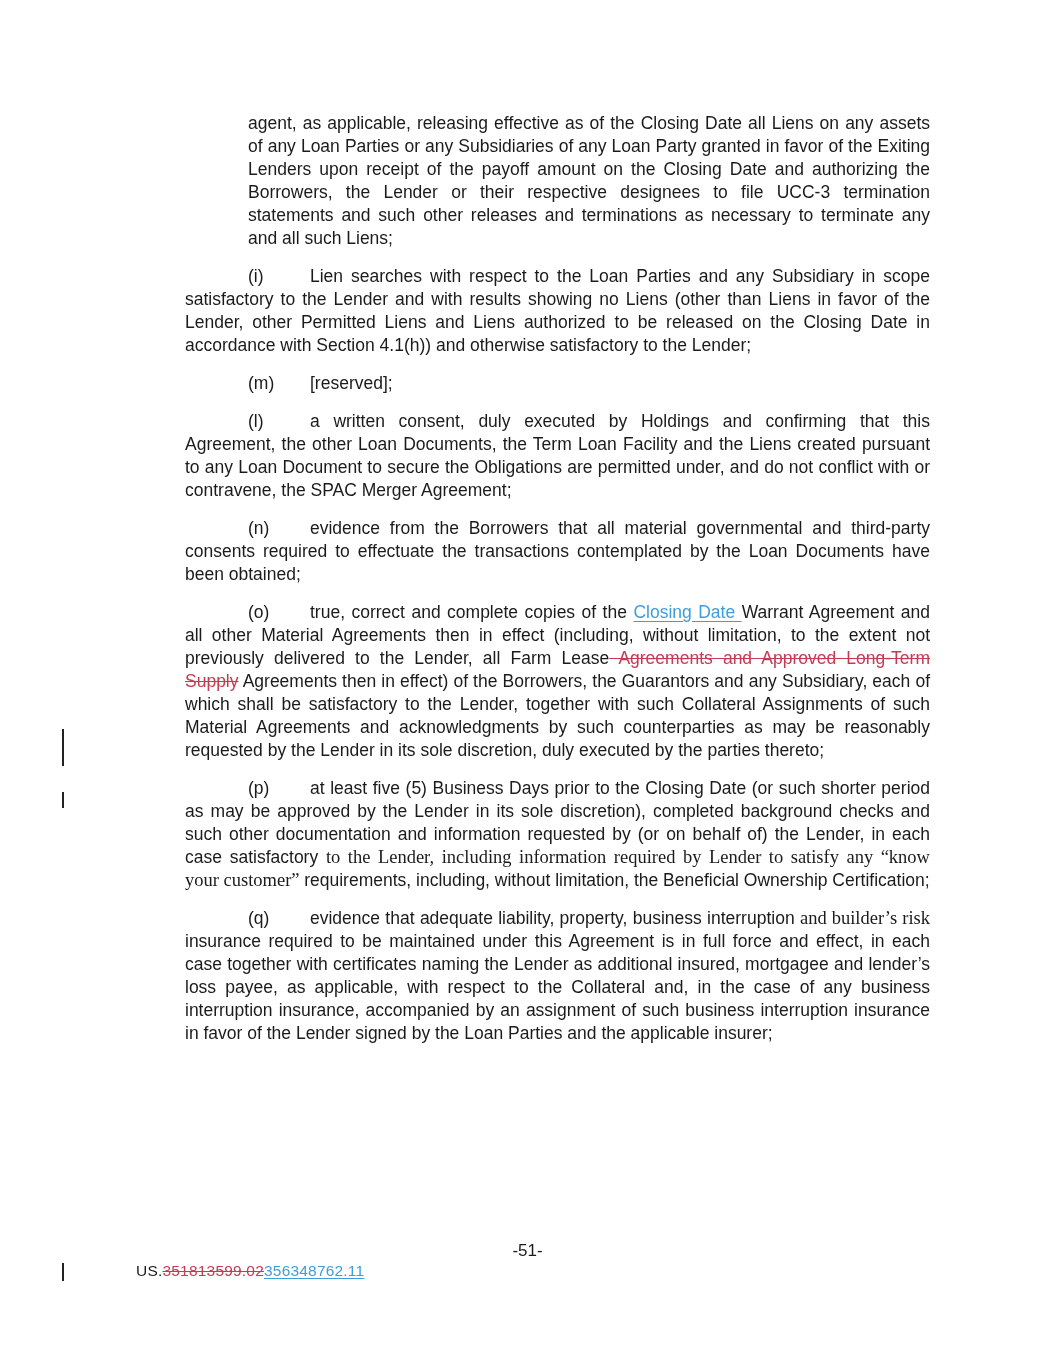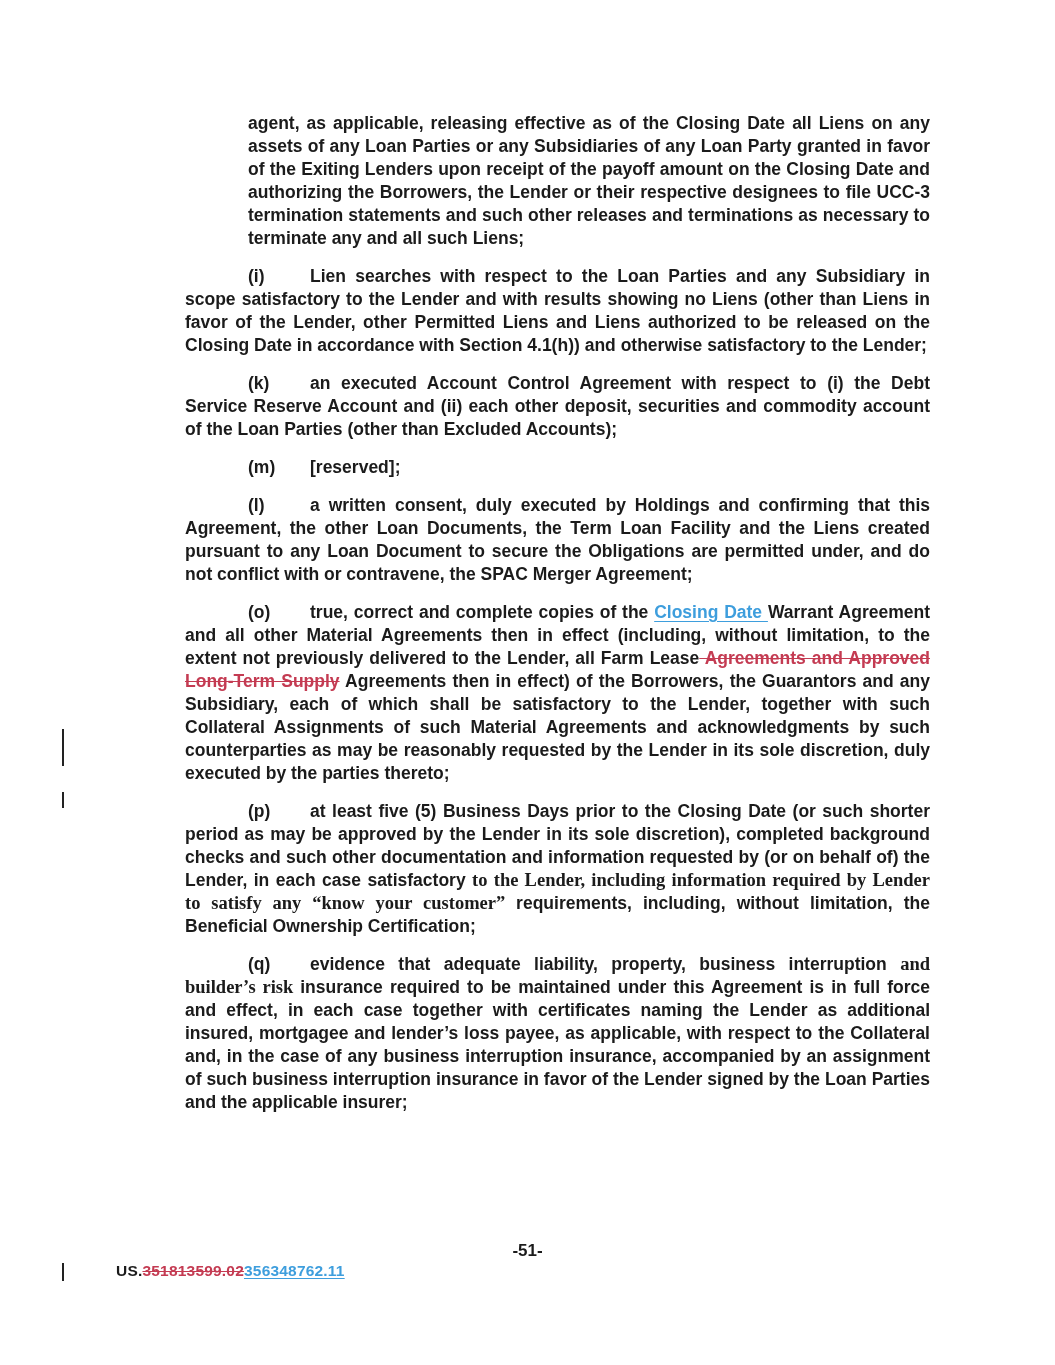--- a/index.html
+++ b/index.html
@@ -4,21 +4,20 @@
 <style>
   html, body { margin: 0; padding: 0; background: #ffffff; }
   .page {
     position: relative;
     width: 1055px;
     height: 1365px;
     background: #ffffff;
     font-family: "Liberation Sans", sans-serif;
     color: var(--ink, #1b1b1b);
     overflow: hidden;
-    font-weight: bold;
   }
   .doc-body {
     position: absolute;
     left: 185px;
     top: 112px;
     width: 745px;
     font-size: 17.5px;
     line-height: 23px;
     text-align: justify;
   }
@@ -57,41 +56,41 @@
     position: absolute;
     top: 1241px;
     left: 0;
     width: 100%;
     text-align: center;
     font-size: 17px;
   }
   .doc-id {
     position: absolute;
     top: 1262px;
-    left: 116px;
+    left: 136px;
     font-size: 15.5px;
     letter-spacing: 0.2px;
   }
   .doc-id .seg-inserted { text-underline-offset: 2px; }
 </style>
 </head>
 <body>
 
 <div class="page">
 
   <div class="change-bar bar-1"></div>
   <div class="change-bar bar-2"></div>
   <div class="change-bar bar-3"></div>
 
   <div class="doc-body">
       <p class="cont"><span class="seg-normal">agent, as applicable, releasing effective as of the Closing Date all Liens on any assets of any Loan Parties or any Subsidiaries of any Loan Party granted in favor of the Exiting Lenders upon receipt of the payoff amount on the Closing Date and authorizing the Borrowers, the Lender or their respective designees to file UCC-3 termination statements and such other releases and terminations as necessary to terminate any and all such Liens;</span></p>
       <p class="clause"><span class="label">(i)</span><span class="seg-normal">Lien searches with respect to the Loan Parties and any Subsidiary in scope satisfactory to the Lender and with results showing no Liens (other than Liens in favor of the Lender, other Permitted Liens and Liens authorized to be released on the Closing Date in accordance with Section 4.1(h)) and otherwise satisfactory to the Lender;</span></p>
-      <p class="clause"><span class="label">(k)</span><span class="seg-normal">an executed Account Control Agreement with respect to (i) the Debt Service Reserve Account and (ii) each other deposit, securities and commodity account of the Loan Parties (other than Excluded Accounts);</span></p>
       <p class="clause"><span class="label">(m)</span><span class="seg-normal">[reserved];</span></p>
       <p class="clause"><span class="label">(l)</span><span class="seg-normal">a written consent, duly executed by Holdings and confirming that this Agreement, the other Loan Documents, the Term Loan Facility and the Liens created pursuant to any Loan Document to secure the Obligations are permitted under, and do not conflict with or contravene, the SPAC Merger Agreement;</span></p>
+      <p class="clause"><span class="label">(n)</span><span class="seg-normal">evidence from the Borrowers that all material governmental and third-party consents required to effectuate the transactions contemplated by the Loan Documents have been obtained;</span></p>
       <p class="clause"><span class="label">(o)</span><span class="seg-normal">true, correct and complete copies of the </span><span class="seg-inserted">Closing Date </span><span class="seg-normal">Warrant Agreement and all other Material Agreements then in effect (including, without limitation, to the extent not previously delivered to the Lender, all Farm Lease</span><span class="seg-deleted"> Agreements and Approved Long-Term Supply</span><span class="seg-normal"> Agreements then in effect) of the Borrowers, the Guarantors and any Subsidiary, each of which shall be satisfactory to the Lender, together with such Collateral Assignments of such Material Agreements and acknowledgments by such counterparties as may be reasonably requested by the Lender in its sole discretion, duly executed by the parties thereto;</span></p>
       <p class="clause"><span class="label">(p)</span><span class="seg-normal">at least five (5) Business Days prior to the Closing Date (or such shorter period as may be approved by the Lender in its sole discretion), completed background checks and such other documentation and information requested by (or on behalf of) the Lender, in each case satisfactory </span><span class="seg-serif">to the Lender, including information required by Lender to satisfy any “know your customer” </span><span class="seg-normal">requirements, including, without limitation, the Beneficial Ownership Certification;</span></p>
       <p class="clause"><span class="label">(q)</span><span class="seg-normal">evidence that adequate liability, property, business interruption </span><span class="seg-serif">and builder’s risk </span><span class="seg-normal">insurance required to be maintained under this Agreement is in full force and effect, in each case together with certificates naming the Lender as additional insured, mortgagee and lender’s loss payee, as applicable, with respect to the Collateral and, in the case of any business interruption insurance, accompanied by an assignment of such business interruption insurance in favor of the Lender signed by the Loan Parties and the applicable insurer;</span></p>
     </div>
 
   <div class="page-number">-51-</div>
 
   <div class="doc-id"><span>US.</span><span class="seg-deleted">351813599.02</span><span class="seg-inserted">356348762.11</span></div>
 
 </div>

